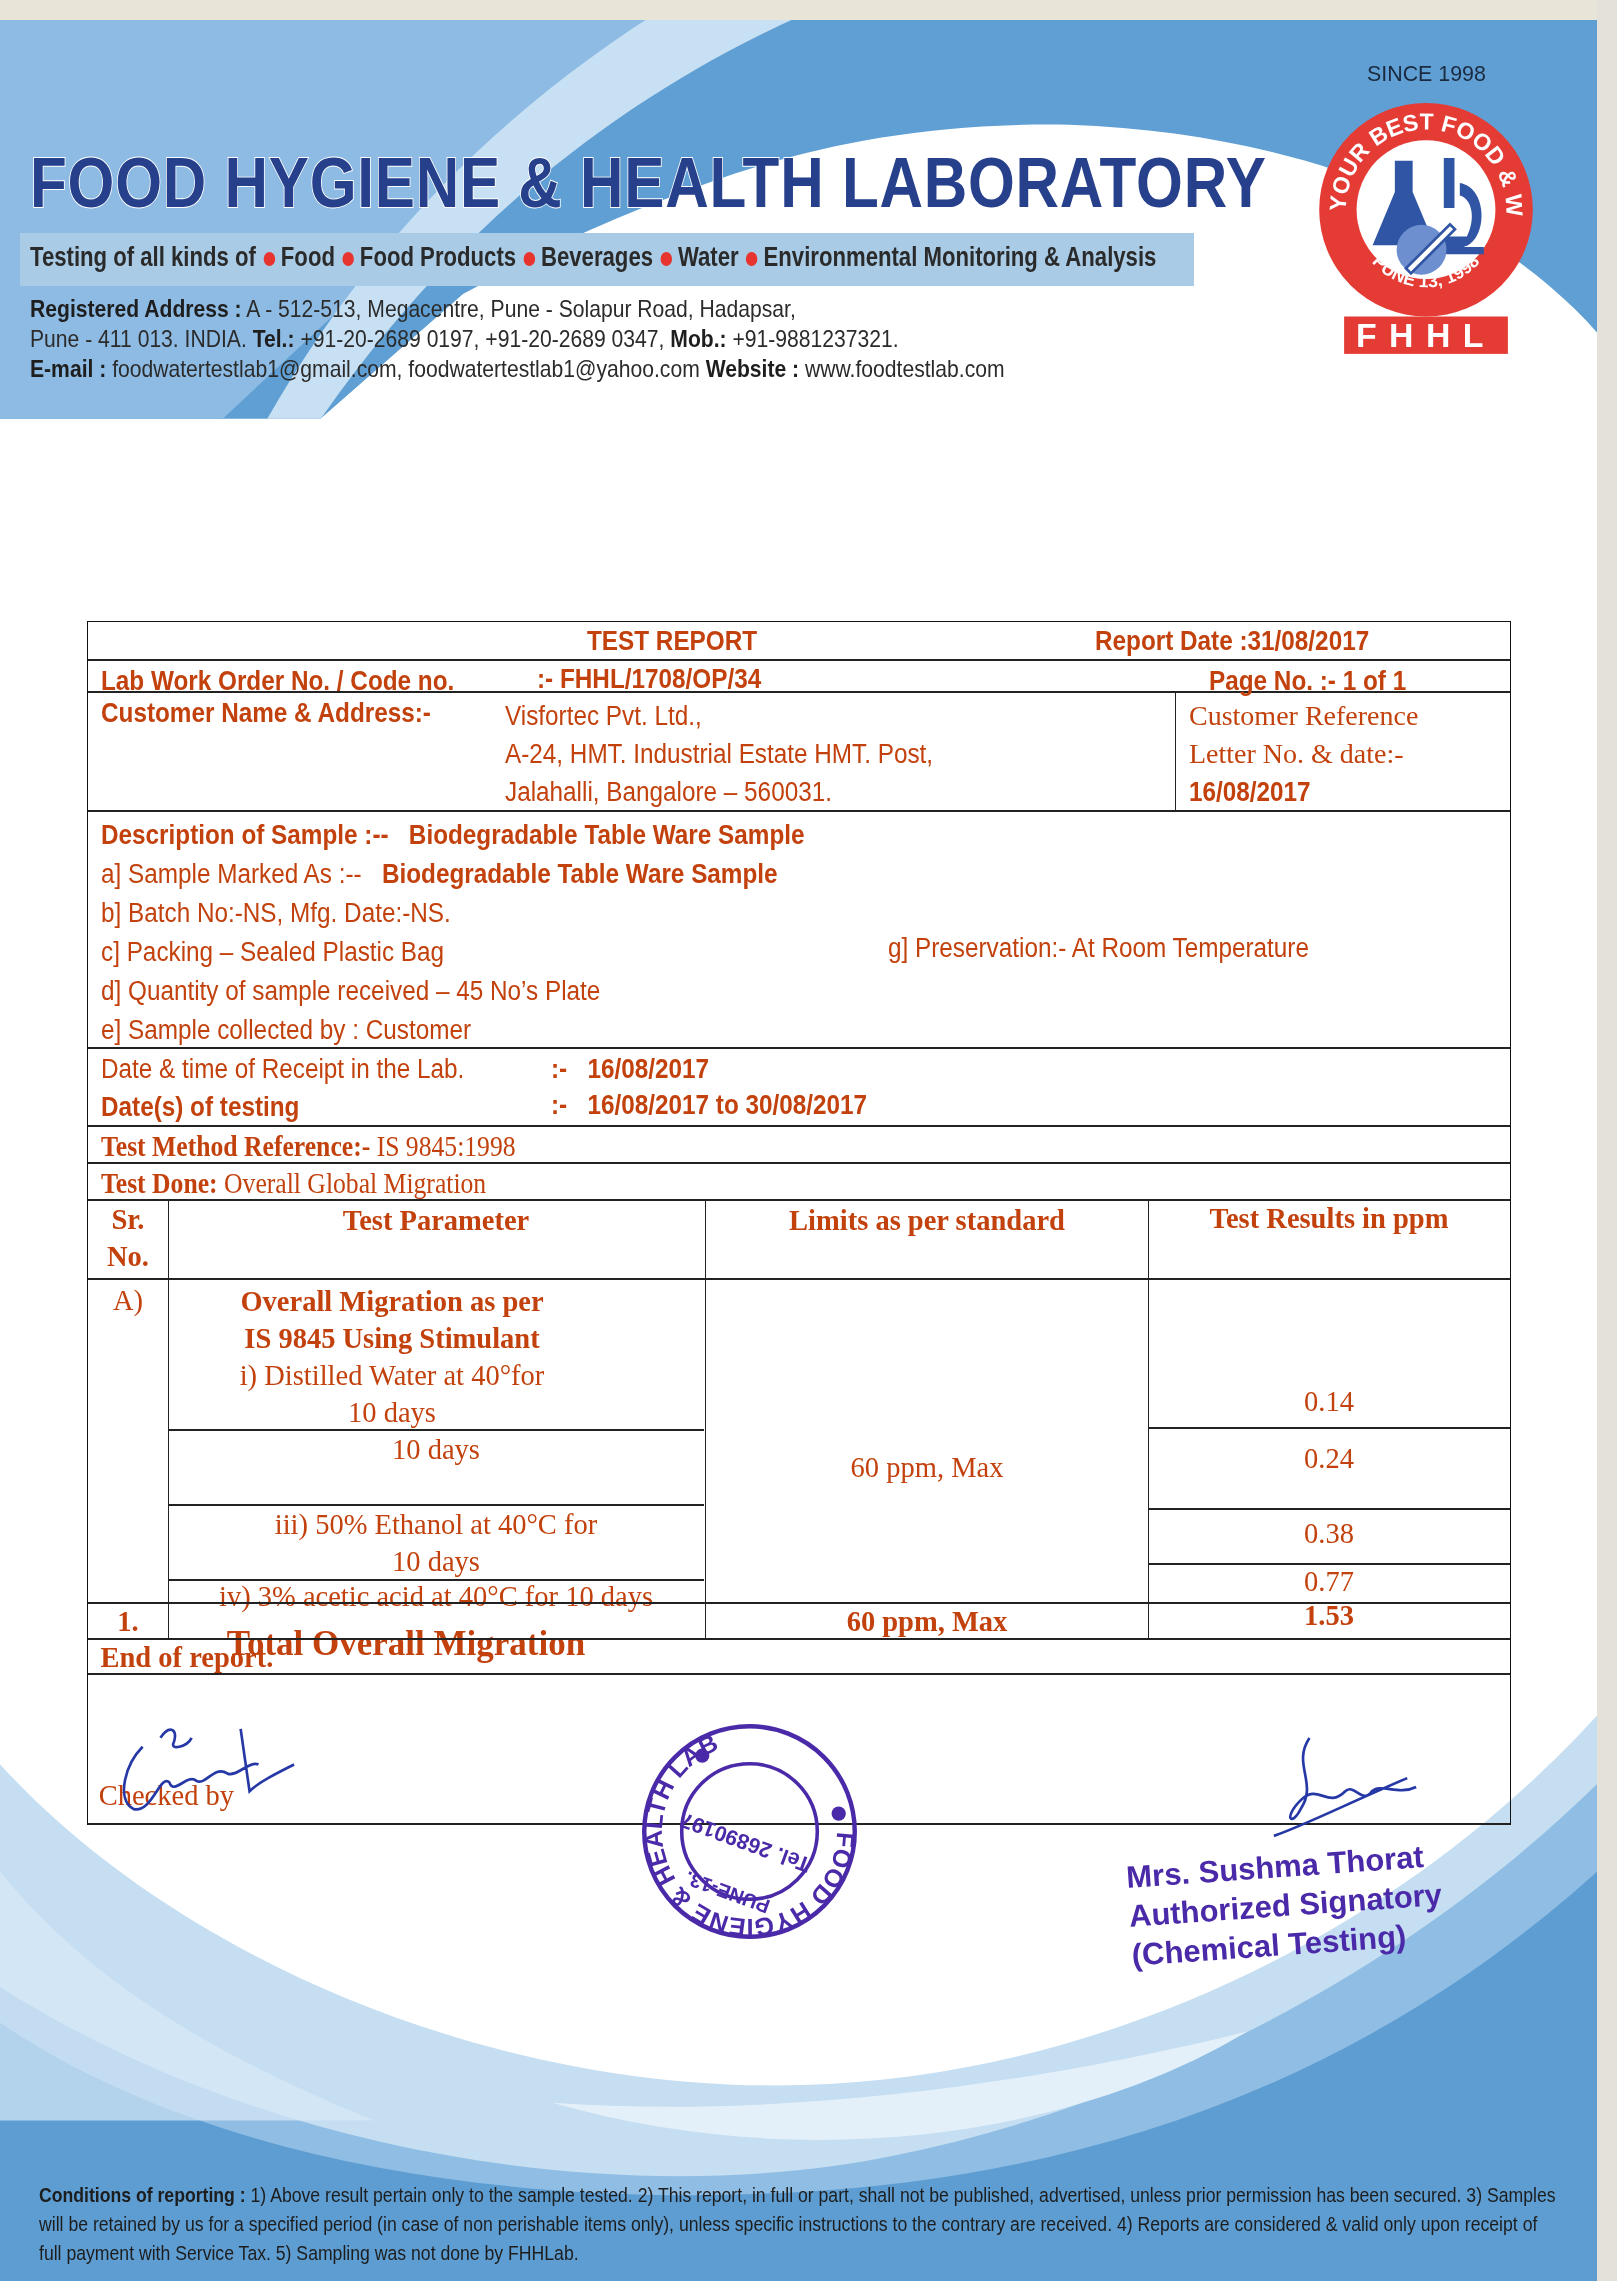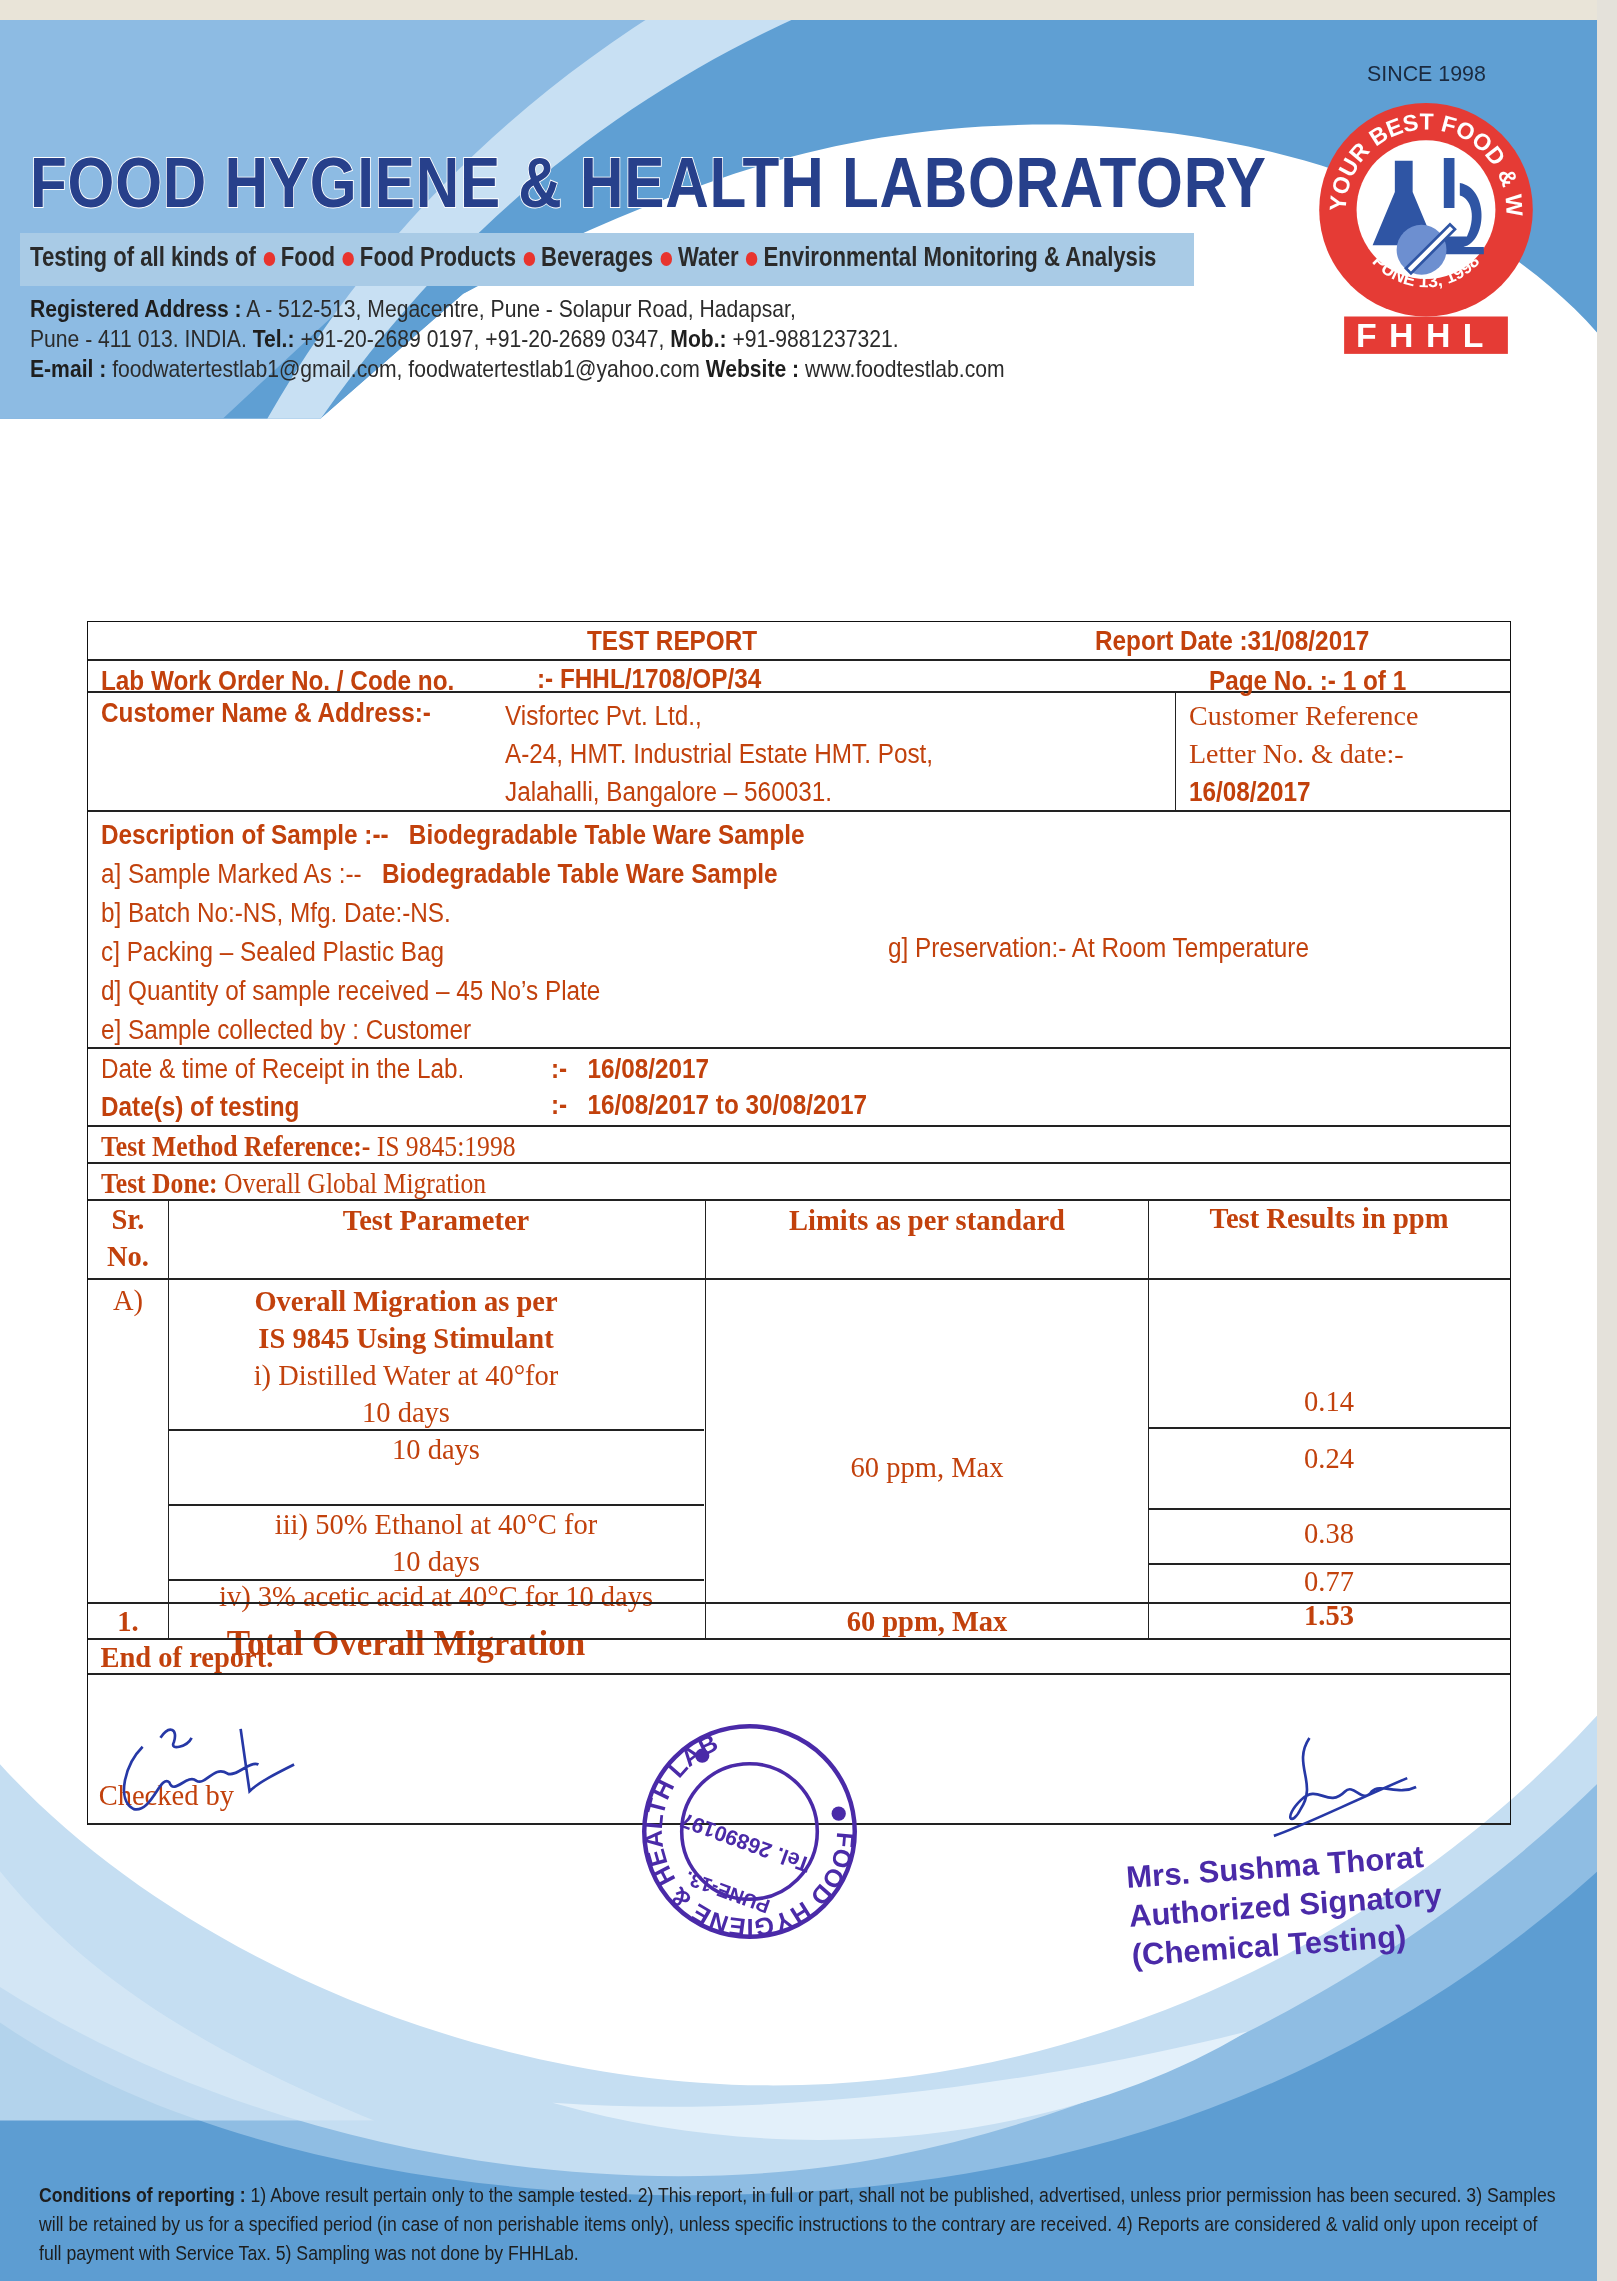--- a/index.html
+++ b/index.html
@@ -144,21 +144,21 @@
     <div class="abs" style="left:0;top:0;width:80px;text-align:center;font-size:28.5px;font-weight:bold;line-height:37px;">
         <div>Sr.</div>
         <div>No.</div>
       </div>
     <div class="cell-center b" style="left:80px;width:536px;top:3.6px;font-size:28.5px;">Test Parameter</div>
     <div class="cell-center b" style="left:617px;width:444px;top:3.6px;font-size:28.5px;">Limits as per standard</div>
     <div class="cell-center b" style="left:1060px;width:362px;top:1.8px;font-size:28.5px;">Test Results in ppm</div>
     <div class="abs" style="left:0;right:0;top:77px;border-top:2.7px solid #222;"></div>
 
     <div class="cell-center" style="left:0;width:80px;top:84px;font-size:28.5px;">A)</div>
-    <div class="cell-center" style="left:88px;width:460px;top:82px;font-size:28.5px;line-height:37px;">
+    <div class="cell-center" style="left:74px;width:460px;top:82px;font-size:28.5px;line-height:37px;">
       <div class="b">Overall Migration as per</div>
       <div class="b">IS 9845  Using Stimulant</div>
       <div>i) Distilled Water at 40°for</div>
       <div>10 days</div>
     </div>
     <div class="cell-center" style="left:1060px;width:362px;top:185px;font-size:28.5px;">0.14</div>
     <div class="abs" style="left:80px;width:536px;top:228px;border-top:2.7px solid #222;"></div>
     <div class="abs" style="left:1060px;width:362px;top:226px;border-top:2.7px solid #222;"></div>
     <div class="cell-center" style="left:80px;width:536px;top:230px;font-size:28.5px;line-height:37px;">
       <div>10 days</div>

